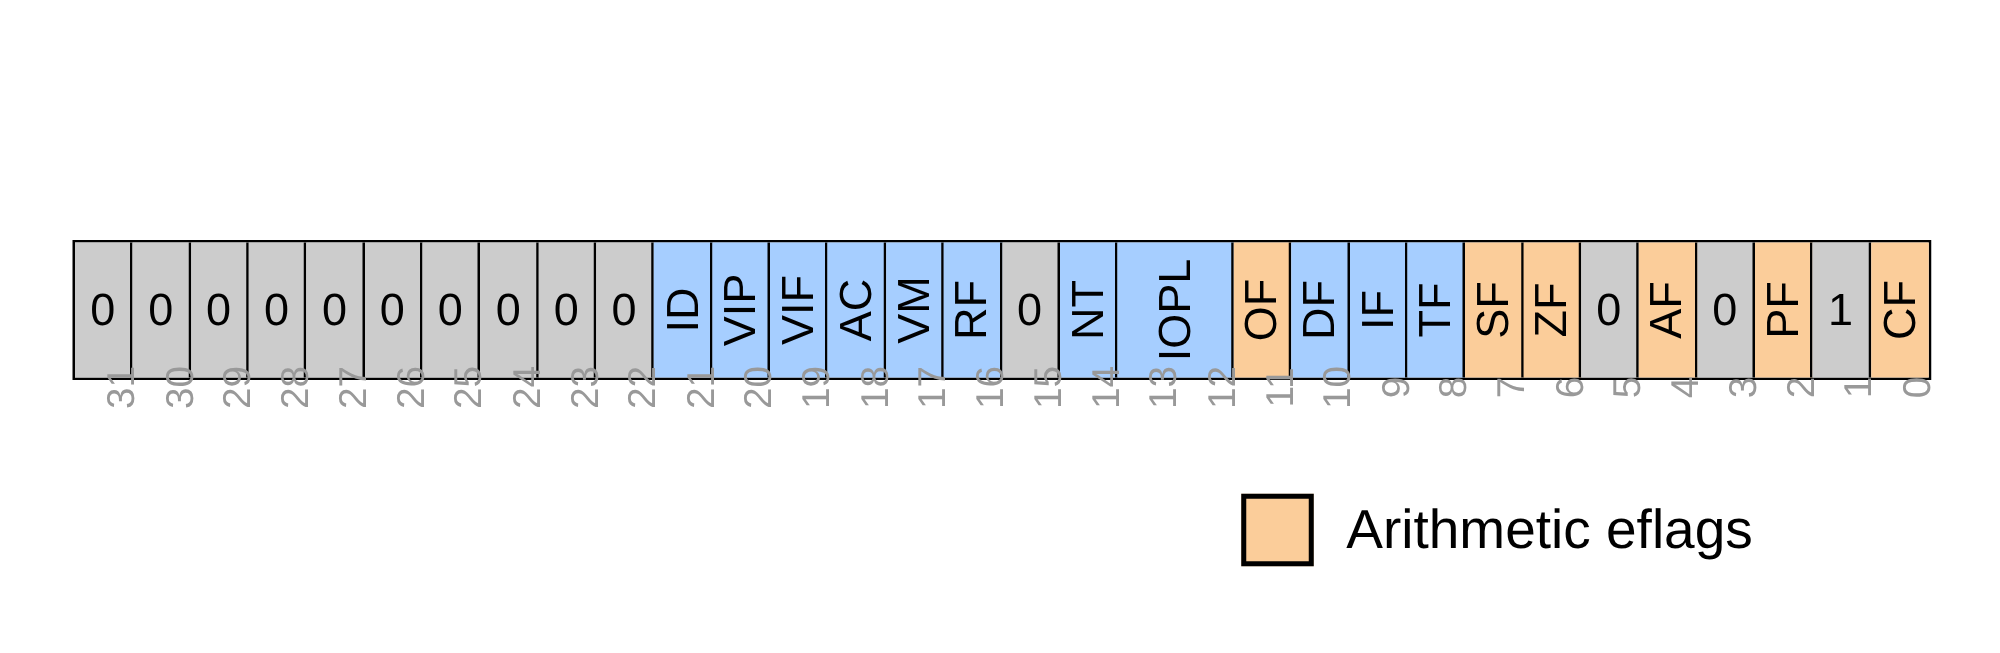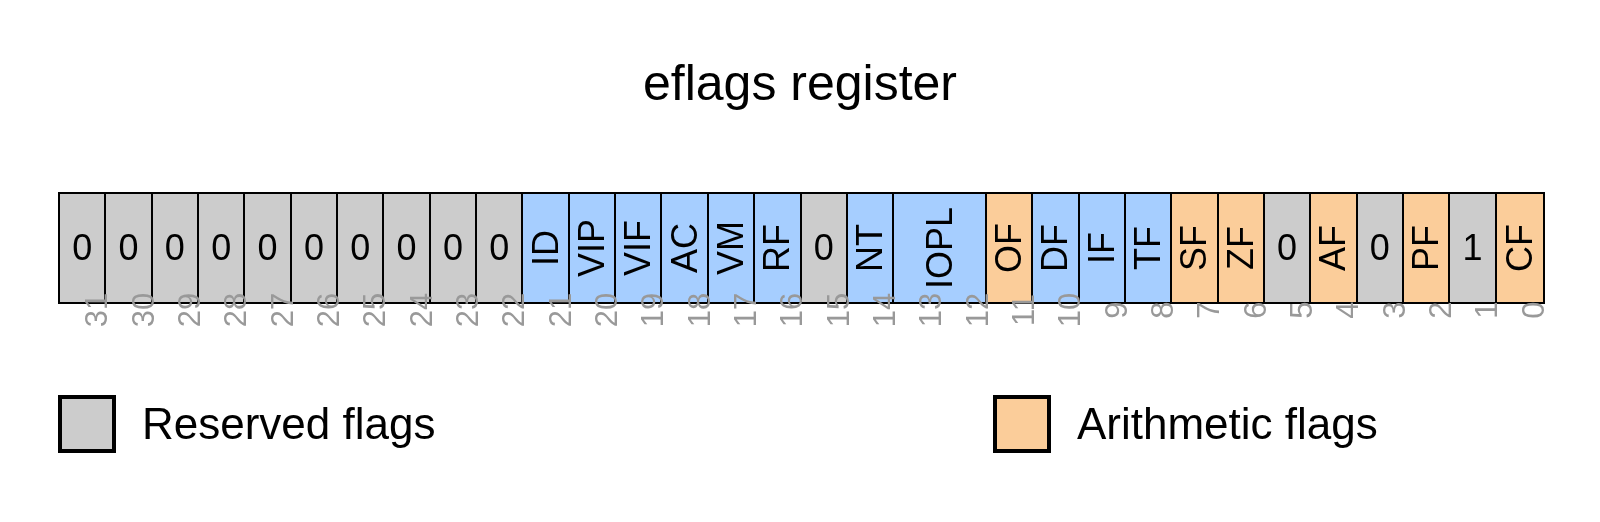--- a/index.html
+++ b/index.html
@@ -132,21 +132,20 @@
   }
   #legend-reserved { left: 0px; }
   #legend-system   { left: 488px; }
   #legend-arith    { left: 935px; }
 </style>
 </head>
 <body>
 
 <div id="page">
 
-  <div id="title">eflags register</div>
 
   <div id="register">
       <div class="cell w1 reserved">
         <span class="cell-label">0</span>
       </div>
       <div class="cell w1 reserved">
         <span class="cell-label">0</span>
       </div>
       <div class="cell w1 reserved">
         <span class="cell-label">0</span>
@@ -330,23 +329,19 @@
       </div>
       <div class="bitnum-slot">
         <span class="bitnum">1</span>
       </div>
       <div class="bitnum-slot">
         <span class="bitnum">0</span>
       </div>
     </div>
 
   <div id="legend">
-    <div class="legend-item" id="legend-reserved">
-      <div class="legend-swatch reserved"></div>
-      <div class="legend-text">Reserved flags</div>
-    </div>
     <div class="legend-item" id="legend-arith">
       <div class="legend-swatch arith"></div>
-      <div class="legend-text">Arithmetic flags</div>
+      <div class="legend-text">Arithmetic eflags</div>
     </div>
   </div>
 
 </div>
 
 </body></html>

